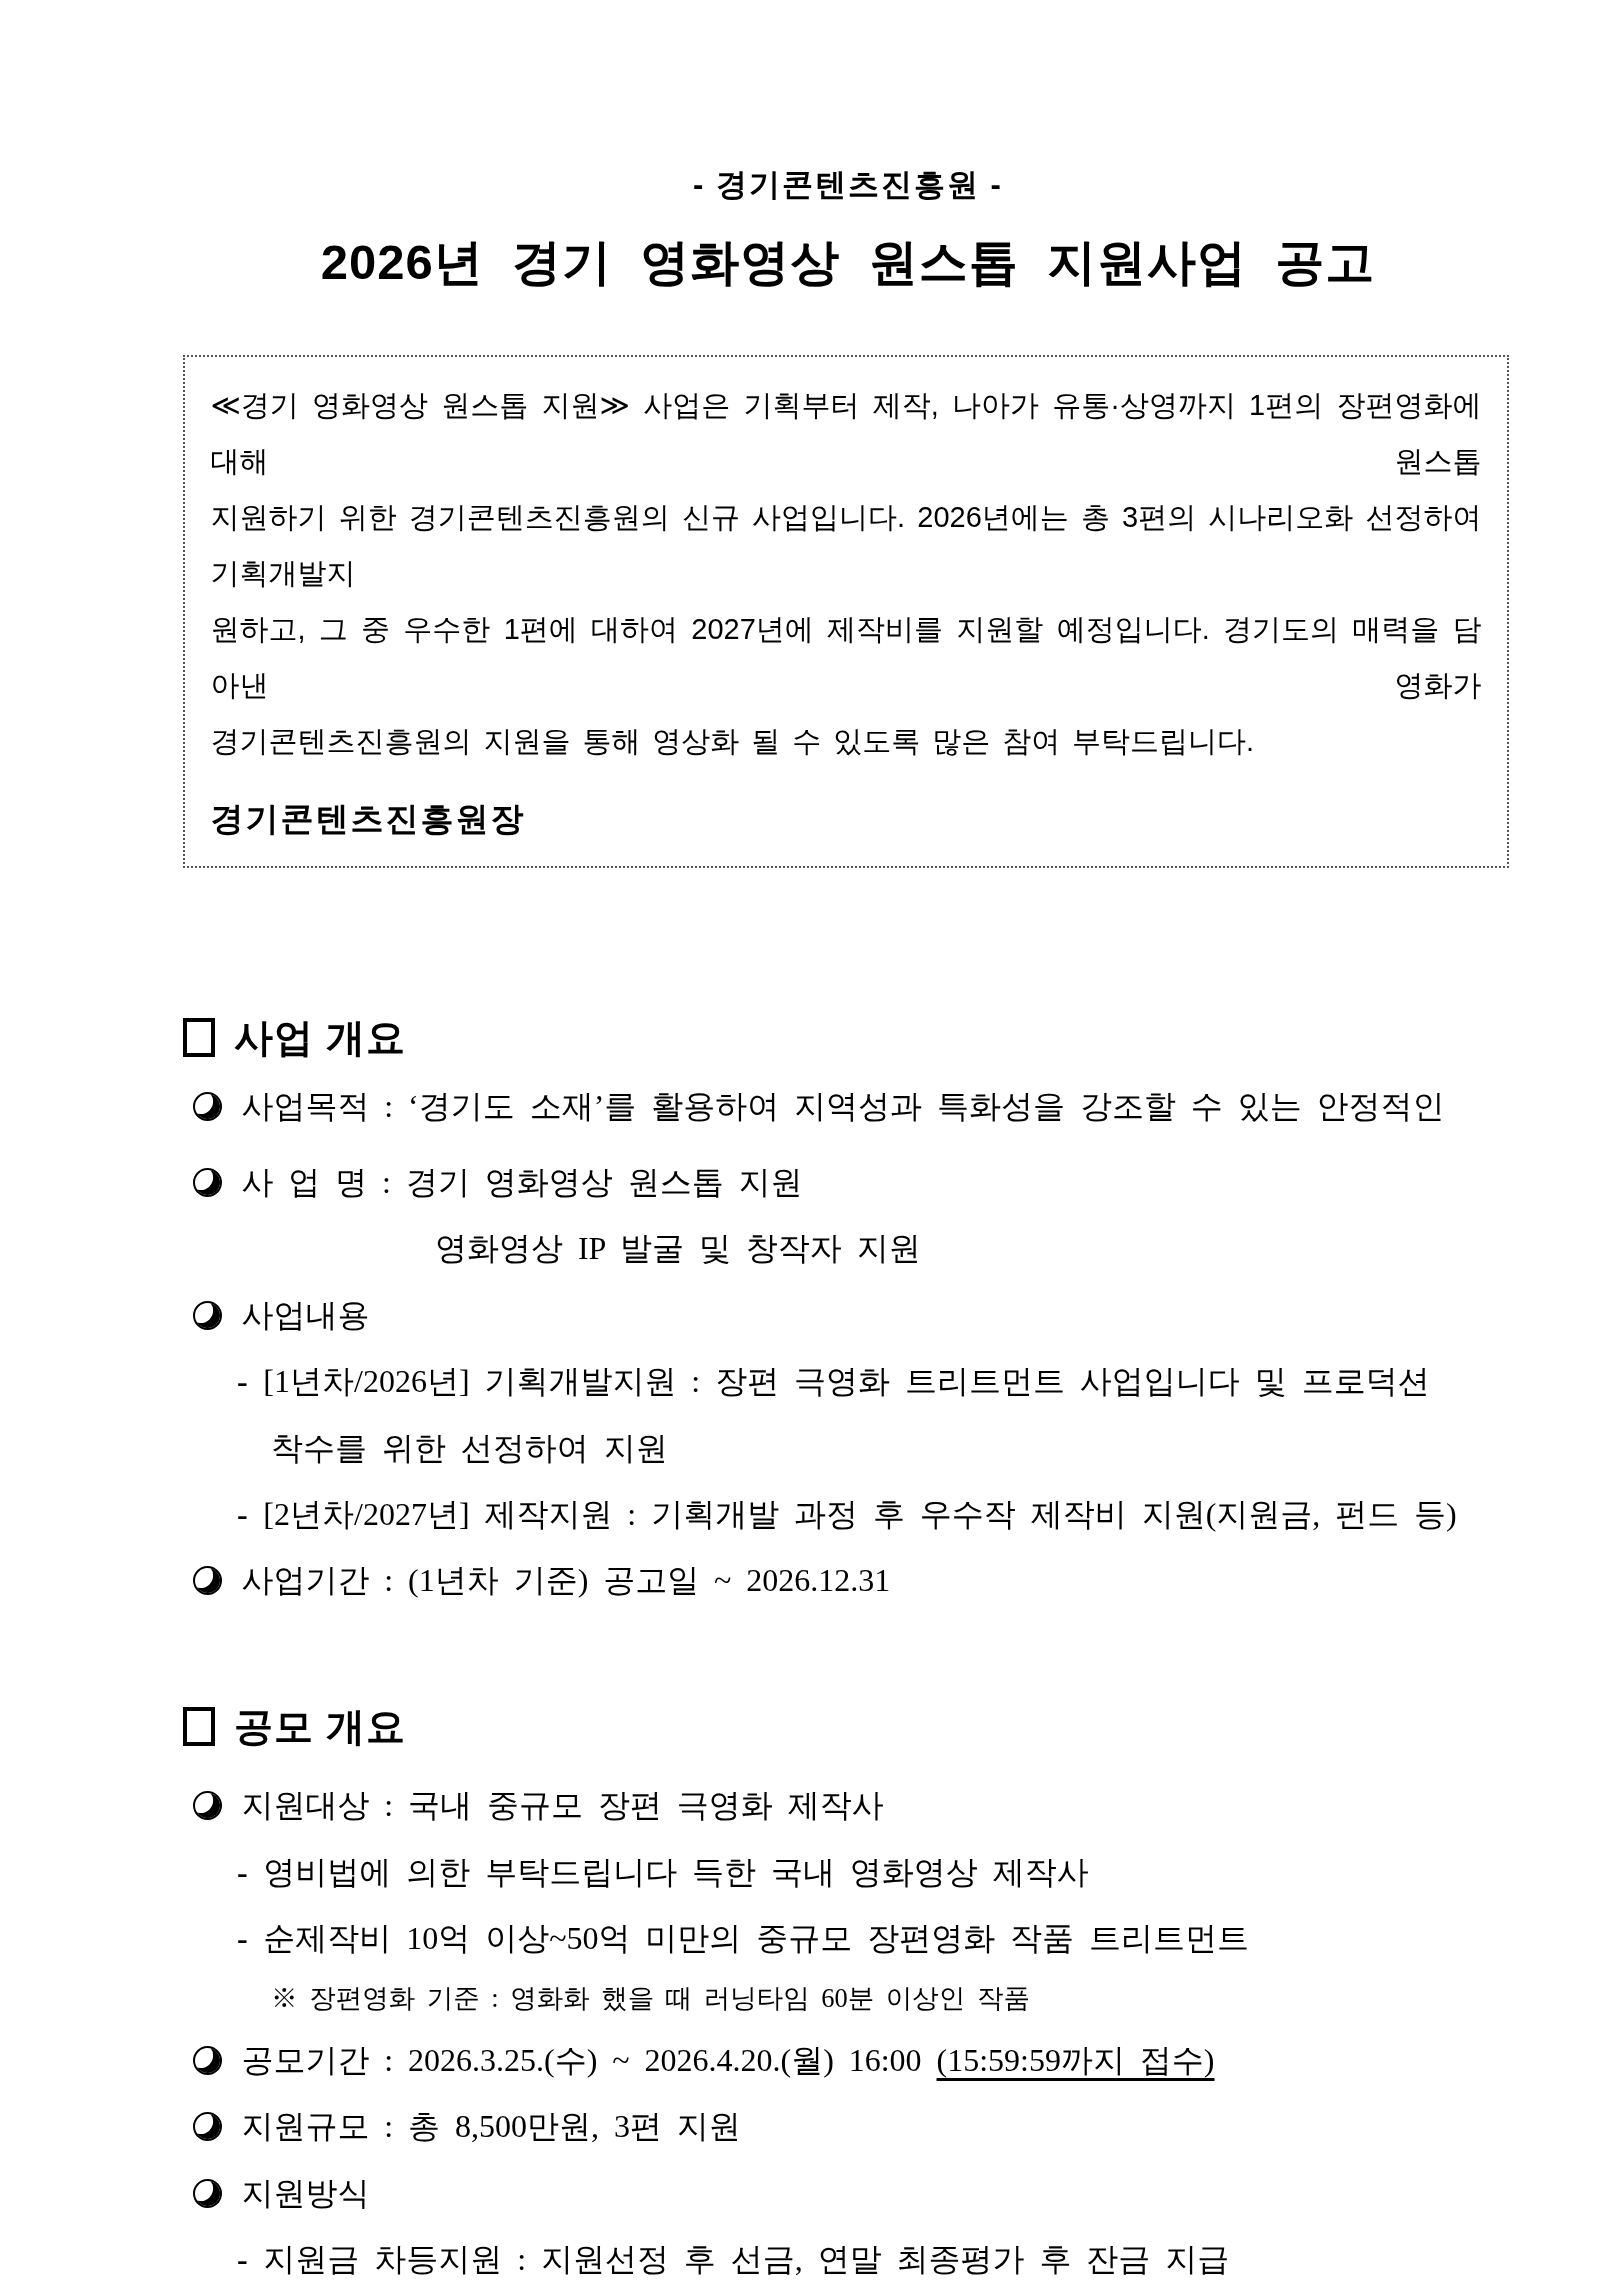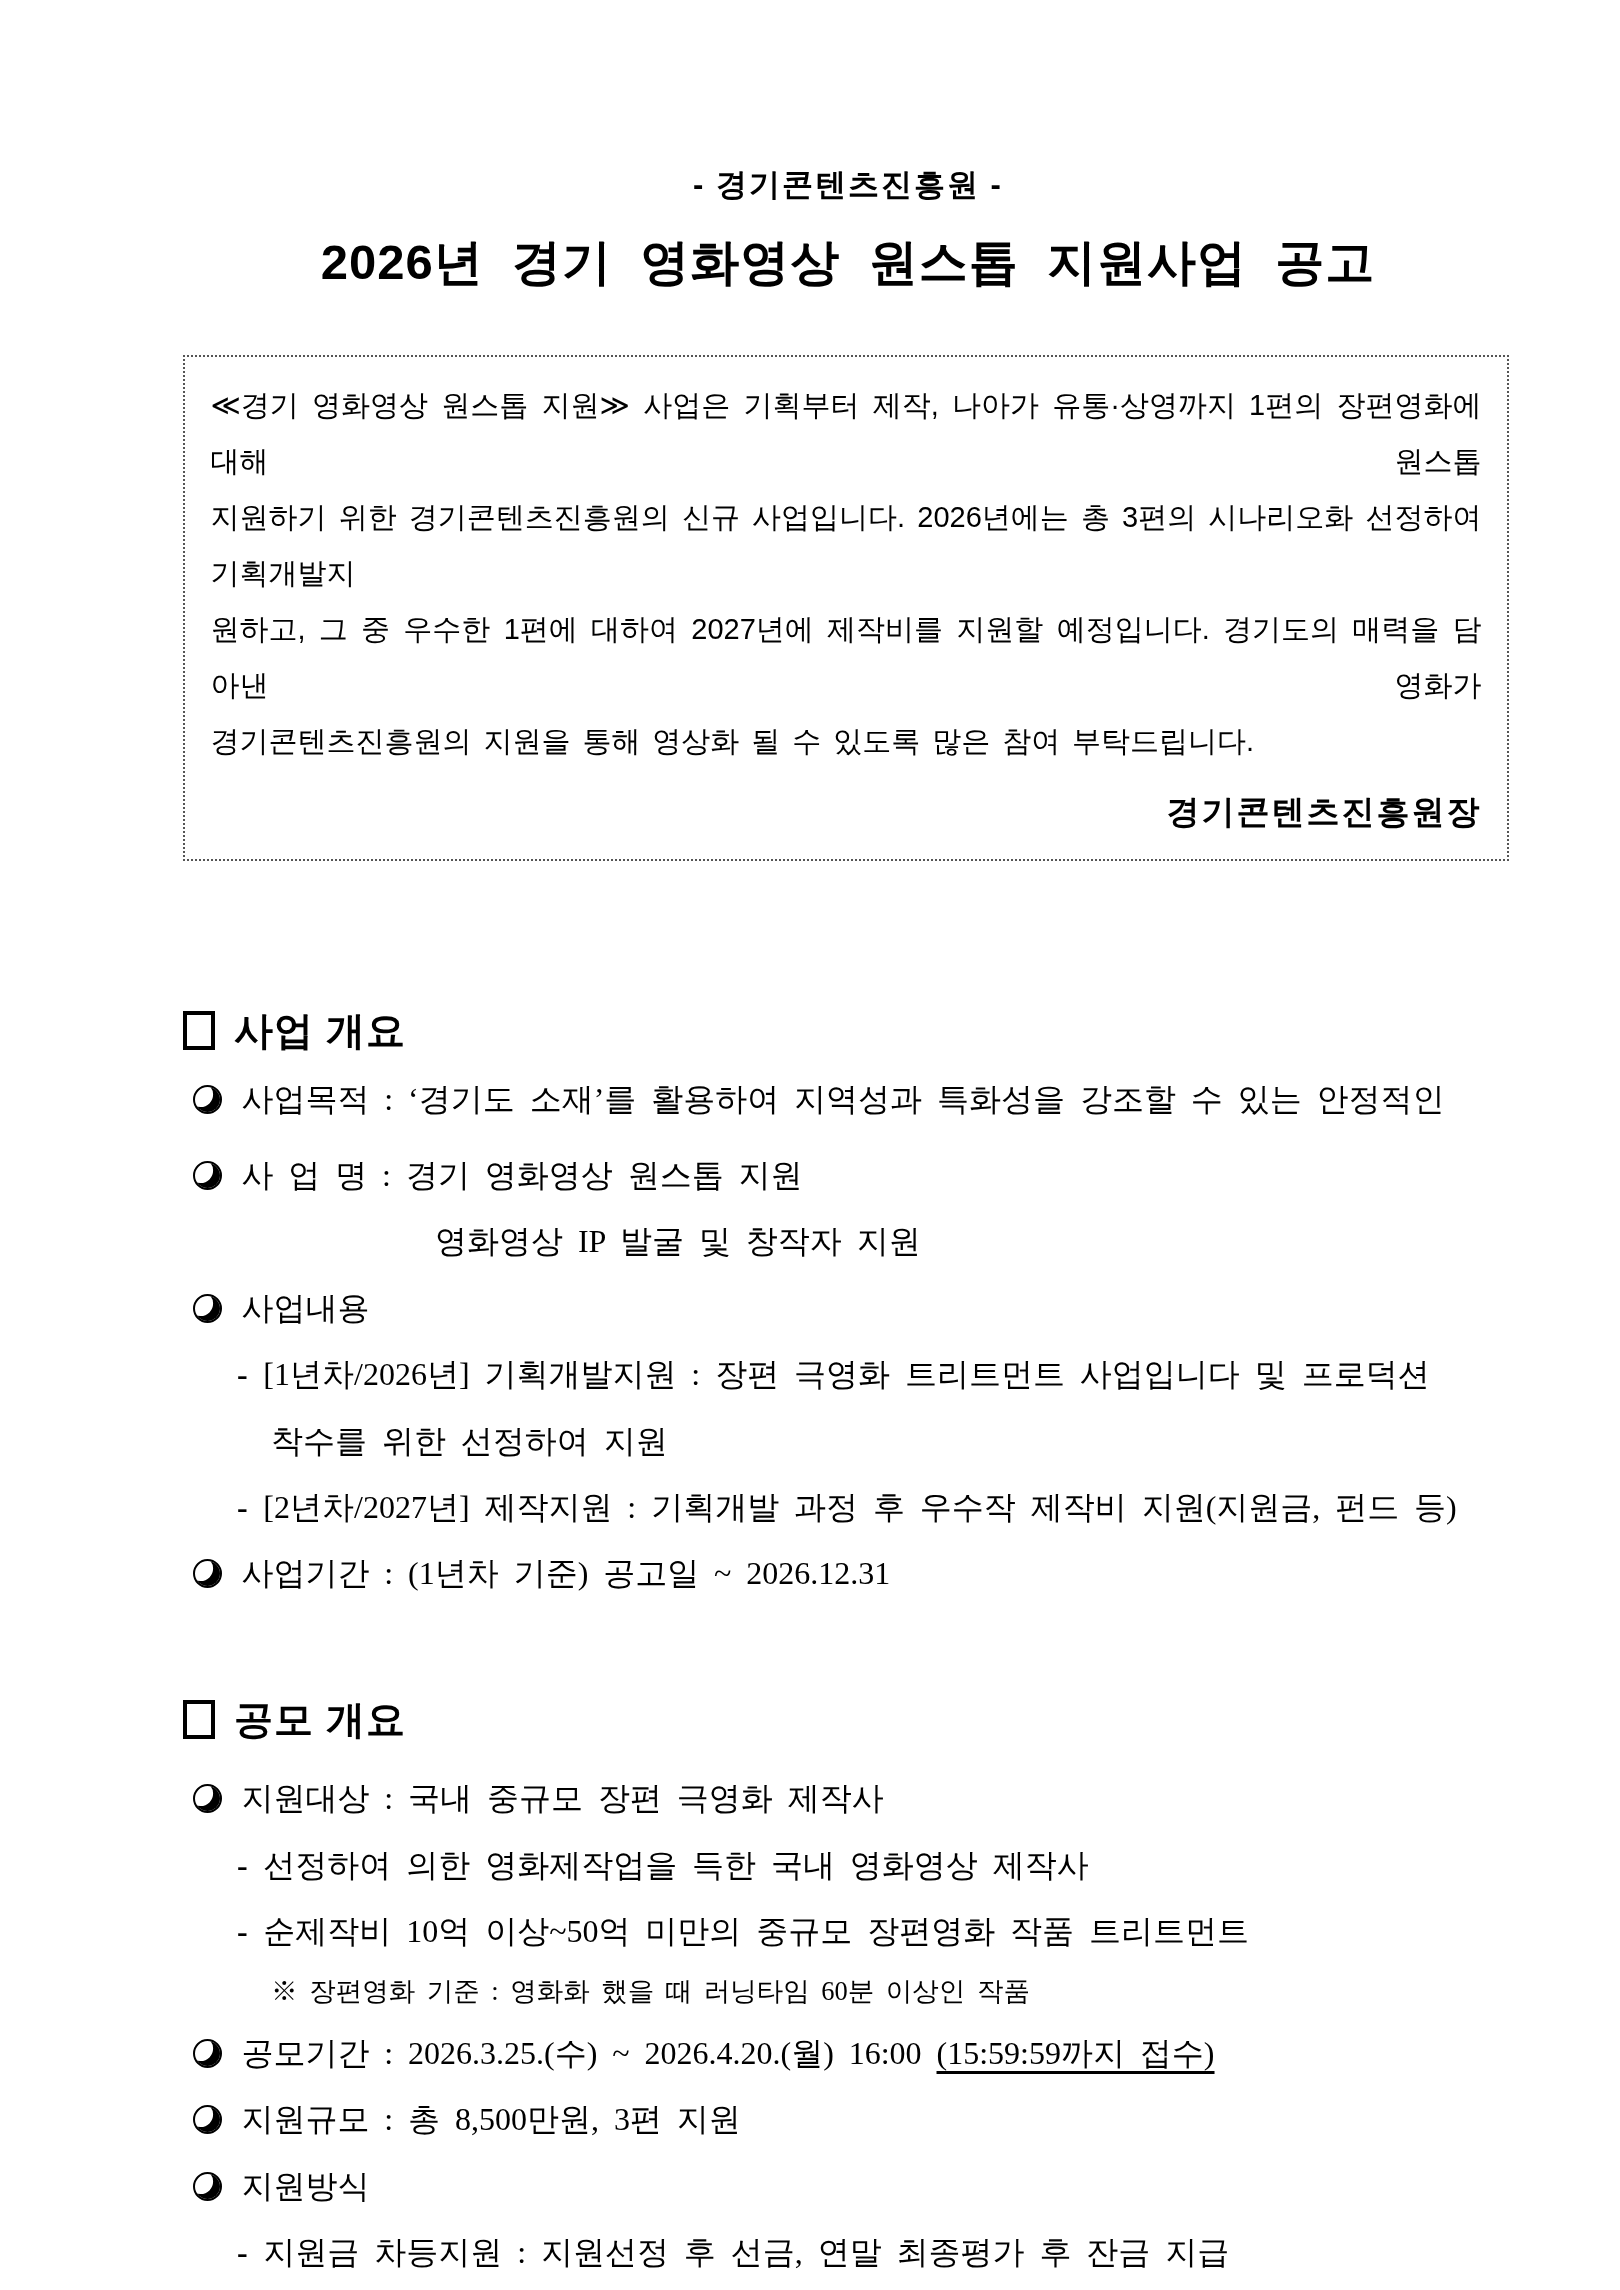--- a/index.html
+++ b/index.html
@@ -40,22 +40,22 @@
   }
   .box-line {
     margin: 0;
     font-family: "Liberation Sans", "DejaVu Sans", sans-serif;
     font-size: 29px; line-height: 56px;
     text-align: justify; text-align-last: justify;
     word-spacing: 3.9px;
   }
   .box-line.last { text-align: left; text-align-last: left; }
   .signature {
-    margin-top: 24px;
-    text-align: right;
+    margin-top: 31px;
+    text-align: left;
     font-family: "Liberation Sans", "DejaVu Sans", sans-serif;
     font-weight: bold;
     font-size: 33px; line-height: 37px;
     letter-spacing: 2px;
   }
 
   
   .section { margin-left: 145px; margin-right: 118px; }
   .section.first { margin-top: 147px; }
   .section.second { margin-top: 104px; }
@@ -177,21 +177,21 @@
       <span>공모 개요</span>
     </h2>
 
     <div class="line l-circle first-after-heading">
       <span class="circ-marker"></span>
       <span class="txt">지원대상 : 국내 중규모 장편 극영화 제작사</span>
     </div>
 
     <div class="line l-dash">
       <span class="dash-marker">-</span>
-      <span class="txt">선정하여 의한 영화제작업을 득한 국내 영화영상 제작사</span>
+      <span class="txt">영비법에 의한 부탁드립니다 득한 국내 영화영상 제작사</span>
     </div>
 
     <div class="line l-dash">
       <span class="dash-marker">-</span>
       <span class="txt">순제작비 10억 이상~50억 미만의 중규모 장편영화 작품 트리트먼트</span>
     </div>
 
     <div class="line l-note">
       <span class="note-marker">※</span>
       <span class="txt">장편영화 기준 : 영화화 했을 때 러닝타임 60분 이상인 작품</span>

